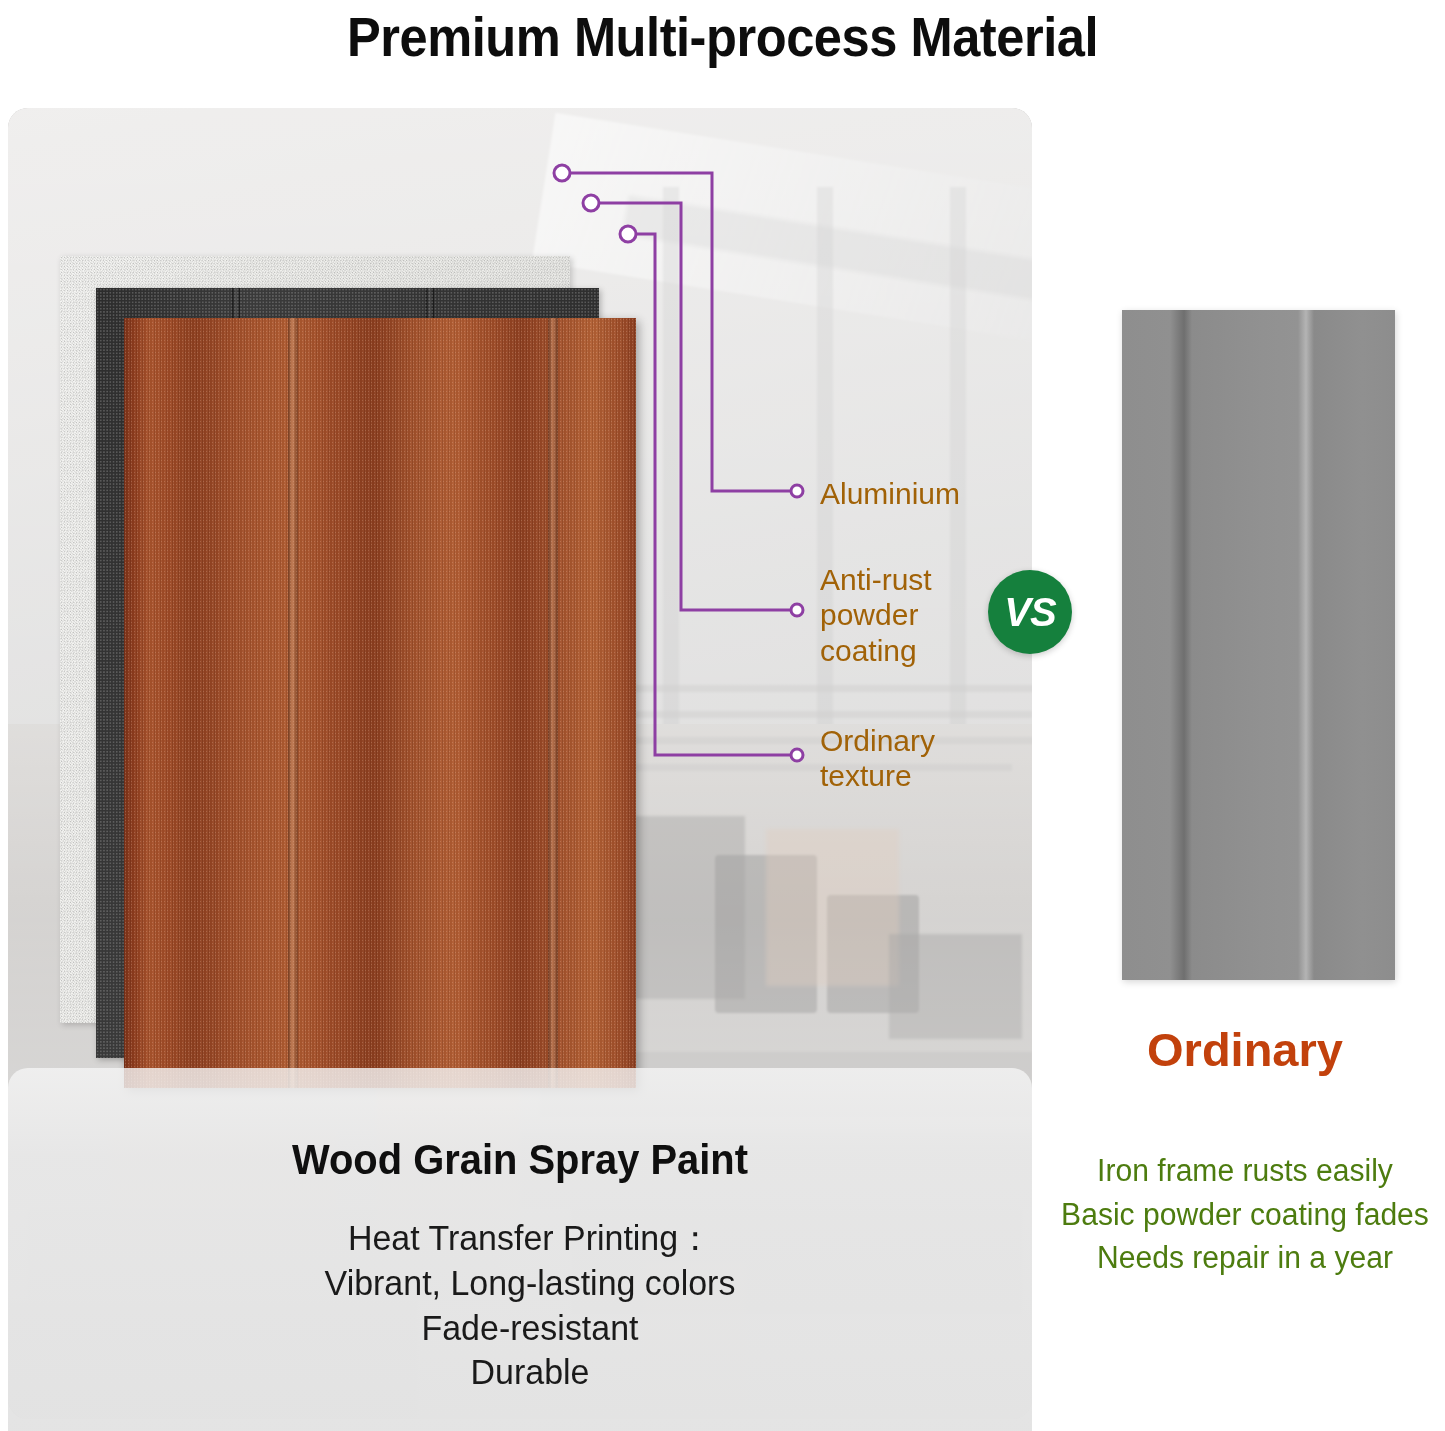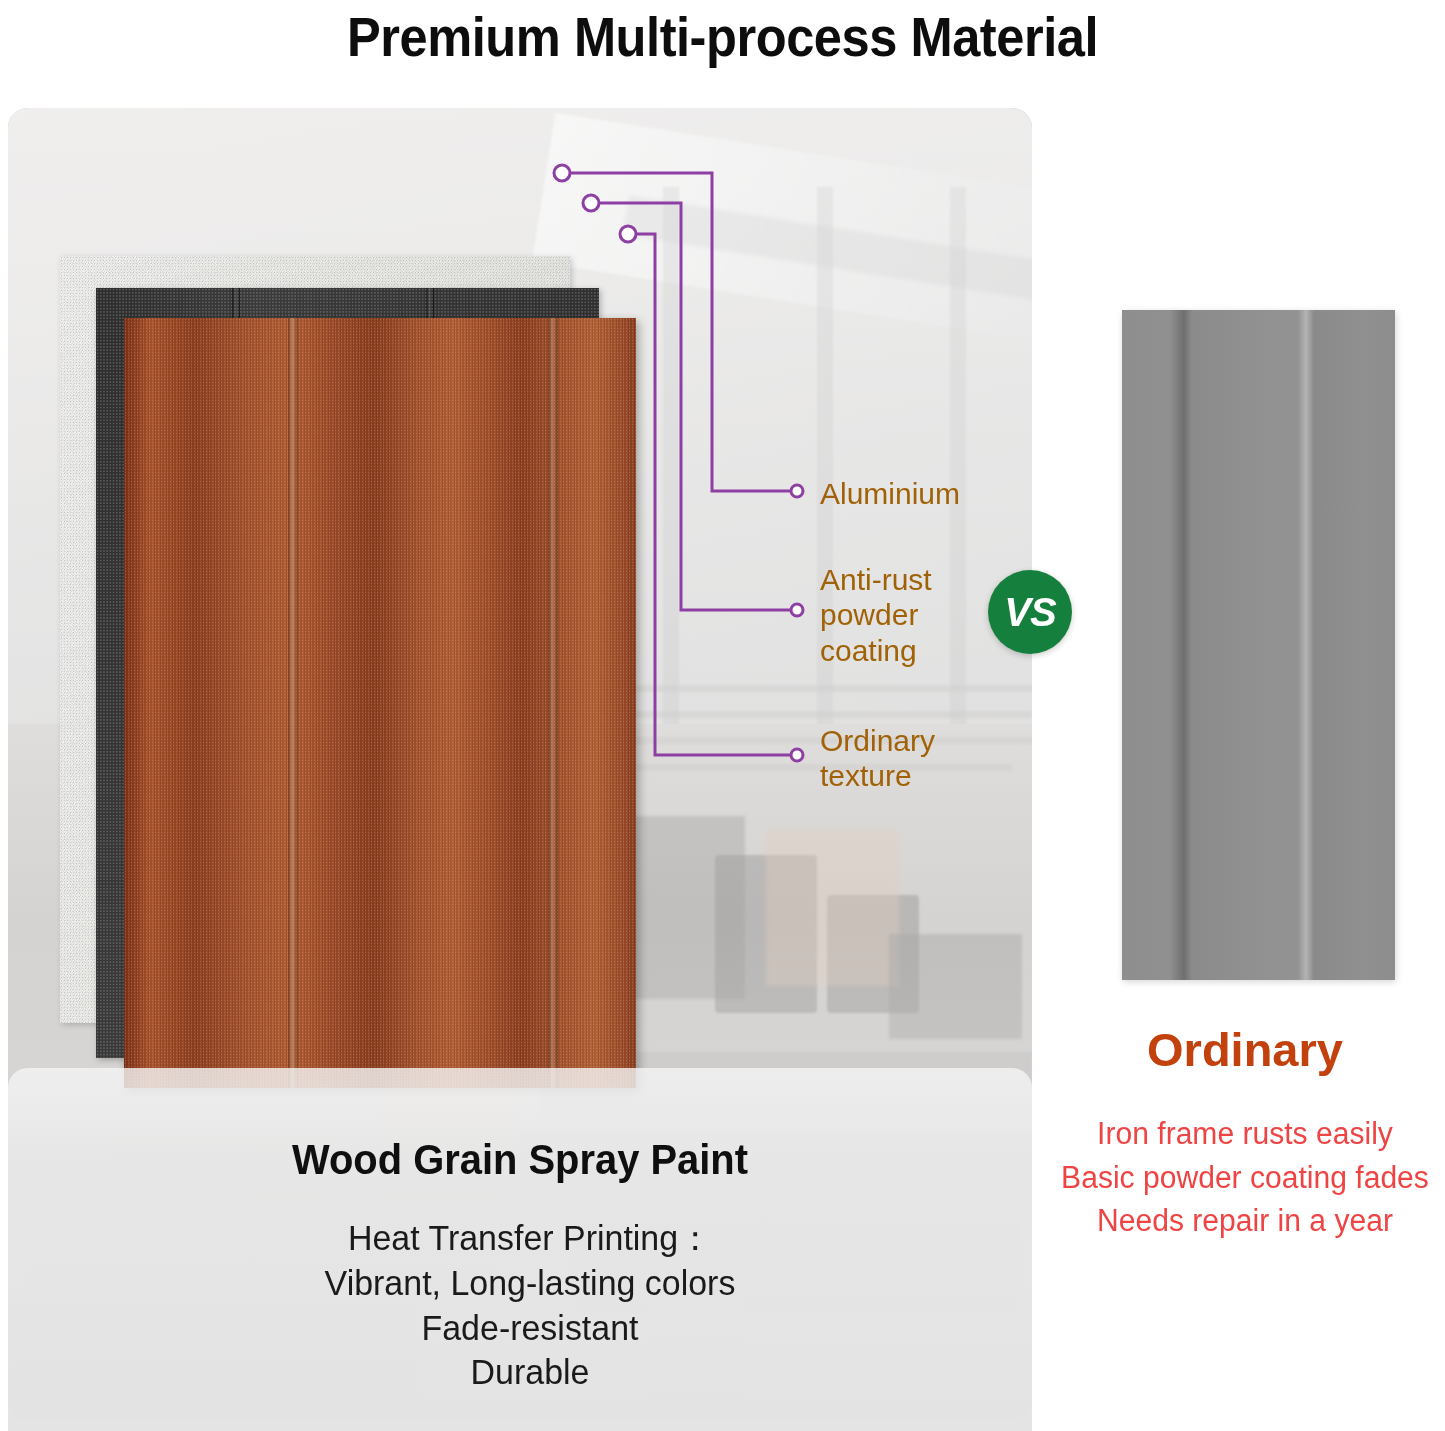--- a/index.html
+++ b/index.html
@@ -169,22 +169,22 @@
   #ordinary-panel::after{
     content:""; position:absolute; inset:0;
     background-image:radial-gradient(rgba(255,255,255,.12) 0.6px, transparent 0.7px);
     background-size:4px 4px;
   }
   #ordinary-title{
     position:absolute; left:1045px; top:1022px; width:400px; text-align:center;
     font-weight:bold; font-size:47px; color:#c2410c;
   }
   #ordinary-lines{
-    position:absolute; left:1045px; top:1112px; width:400px; text-align:center;
-    font-size:31px; color:#ef4444; line-height:1.41;
+    position:absolute; left:1045px; top:1149px; width:400px; text-align:center;
+    font-size:31px; color:#4d7c0f; line-height:1.41;
   }
   #ordinary-lines div{ transform:scaleX(0.97); }
 </style>
 </head>
 <body>
 
 <div id="page-title">Premium Multi-process Material</div>
 
 <div id="hero-card">
 

